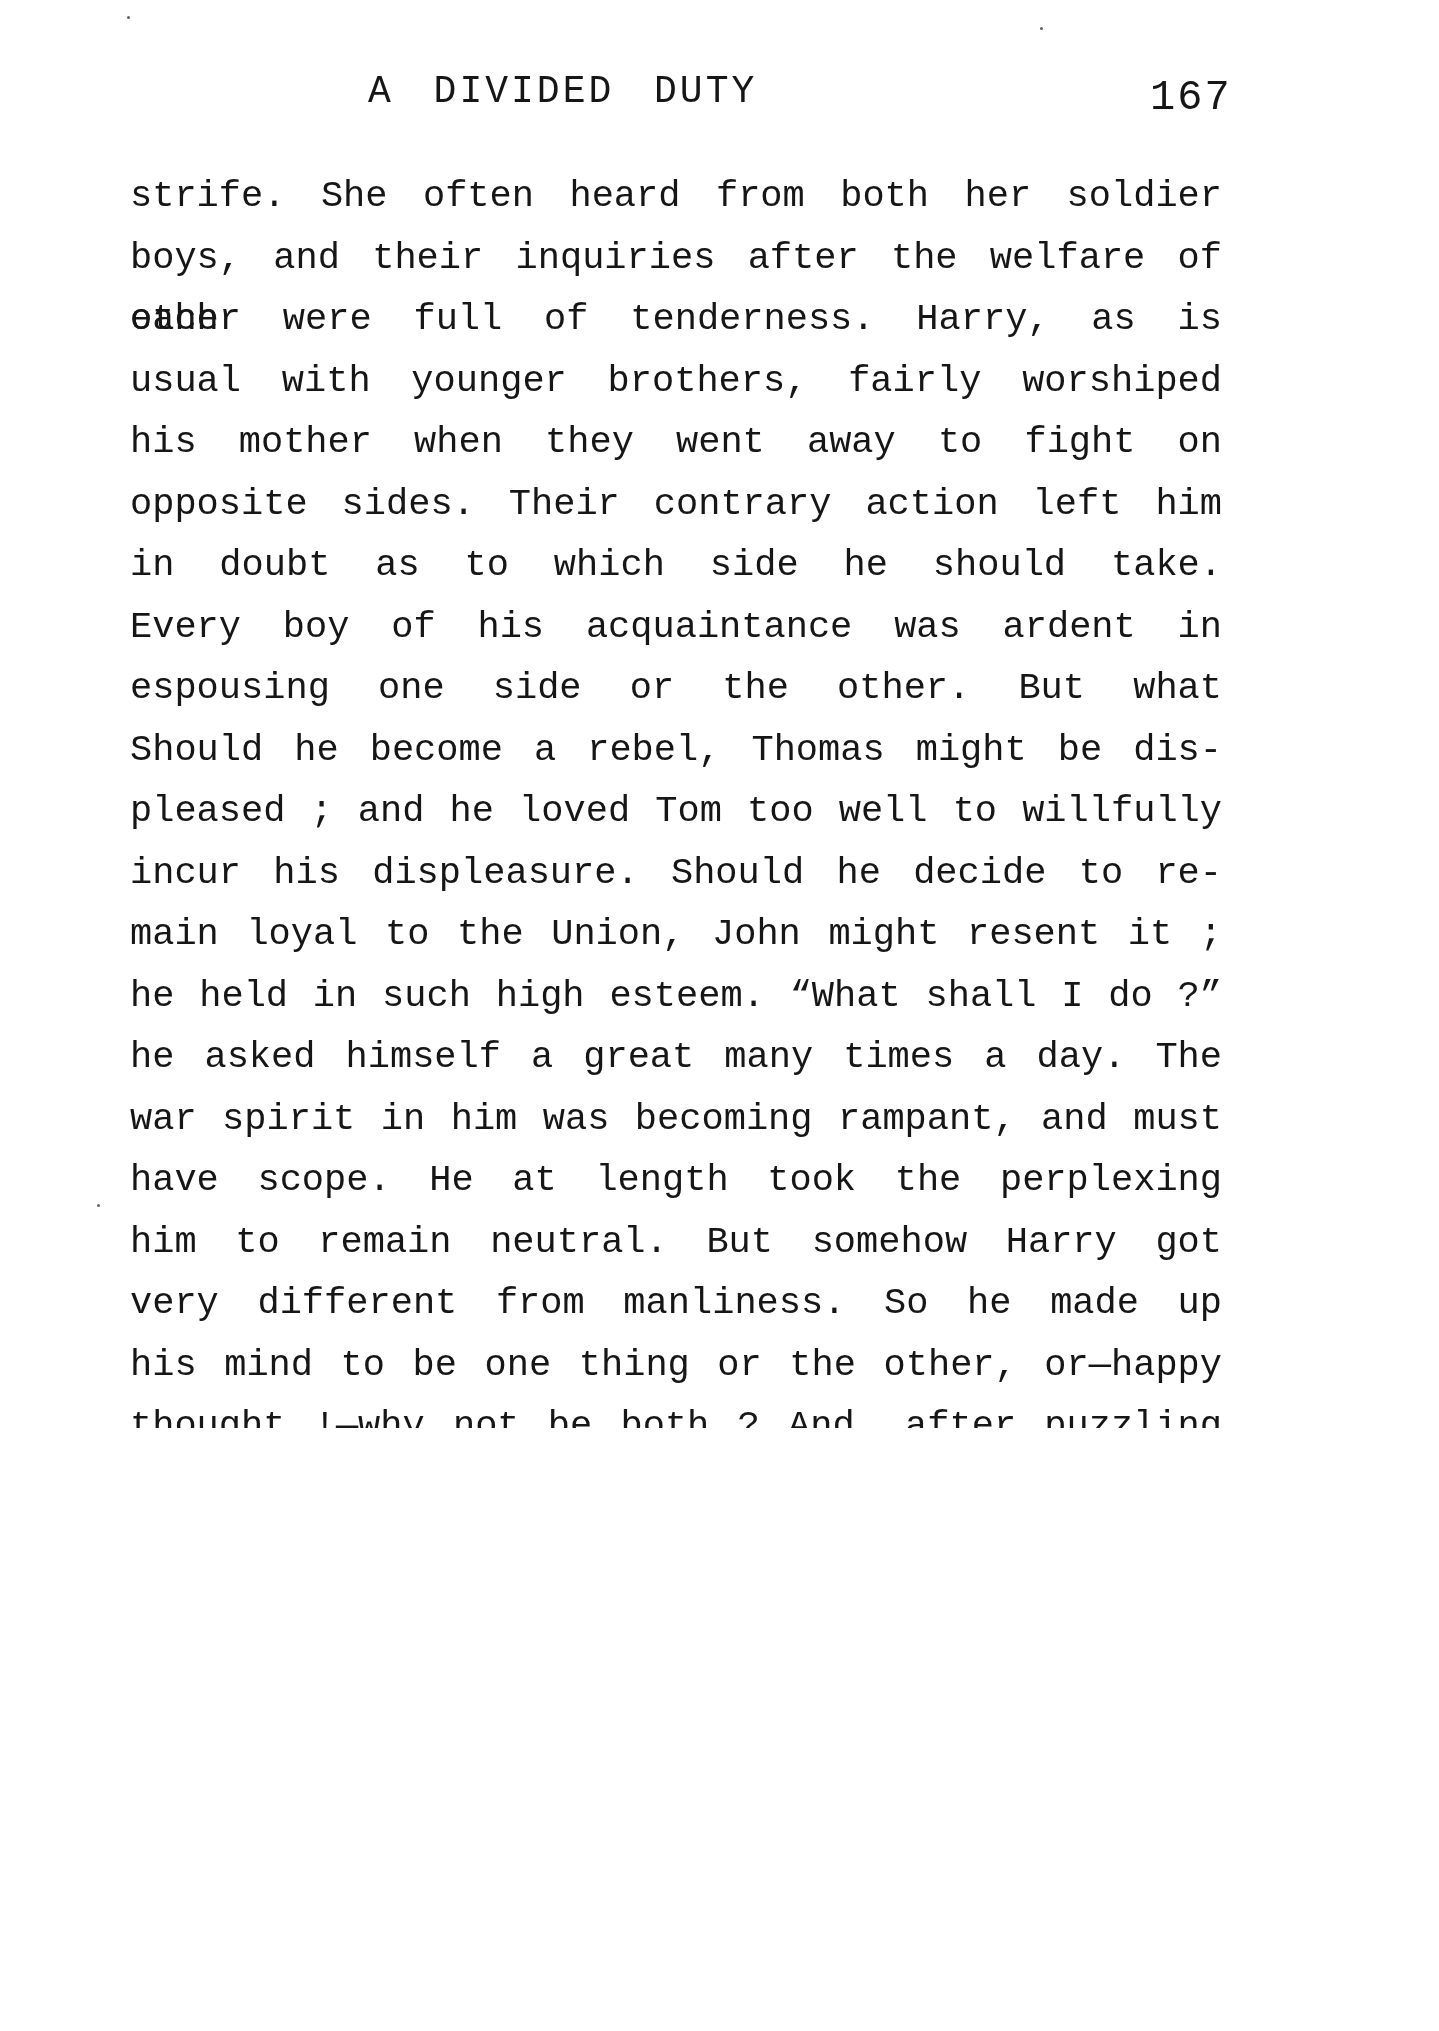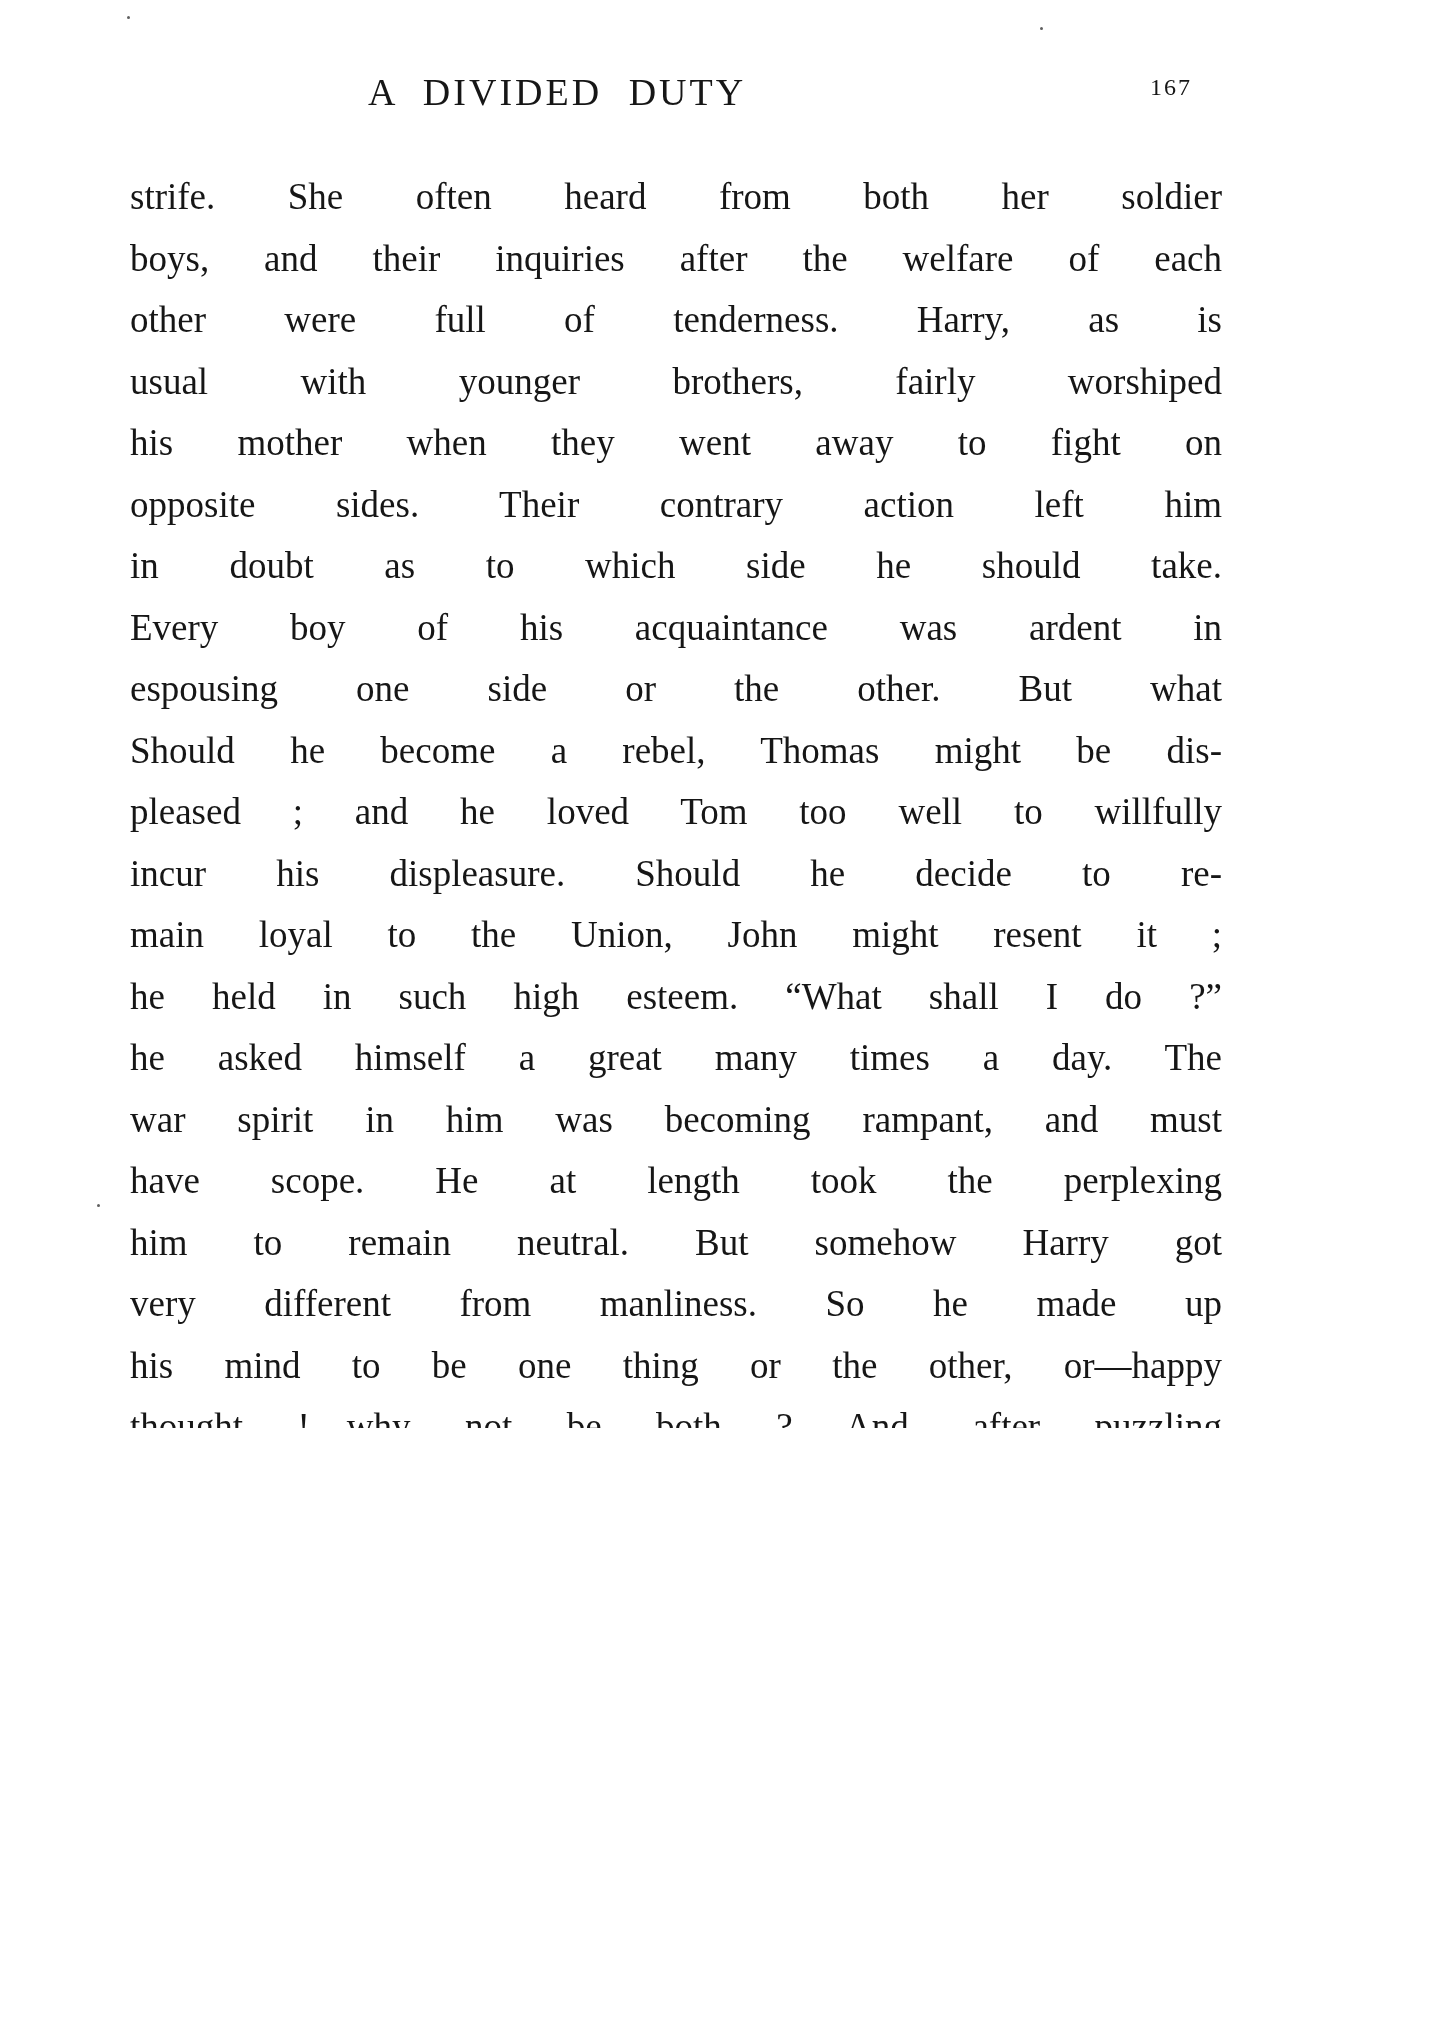--- a/index.html
+++ b/index.html
@@ -2,37 +2,37 @@
 <html><head>
 <meta charset="utf-8">
 <style>
   html, body { margin: 0; padding: 0; background: #ffffff; }
   .page {
     position: relative;
     width: 1439px;
     height: 1428px;
     background: #ffffff;
     overflow: hidden;
-    font-family: Liberation Serif, serif;
+    font-family: Liberation Mono, monospace;
     color: #161616;
   }
   .head-title {
     position: absolute;
     left: 368px;
     top: 70px;
     font-size: 38px;
     letter-spacing: 3px;
     word-spacing: 14px;
     white-space: nowrap;
   }
   .page-num {
     position: absolute;
     left: 1150px;
     top: 74px;
-    font-size: 24px;
+    font-size: 42px;
     letter-spacing: 2px;
   }
   .text-block {
     position: absolute;
     left: 130px;
     top: 166px;
     width: 1092px;
     font-size: 37px;
     line-height: 61.5px;
   }

